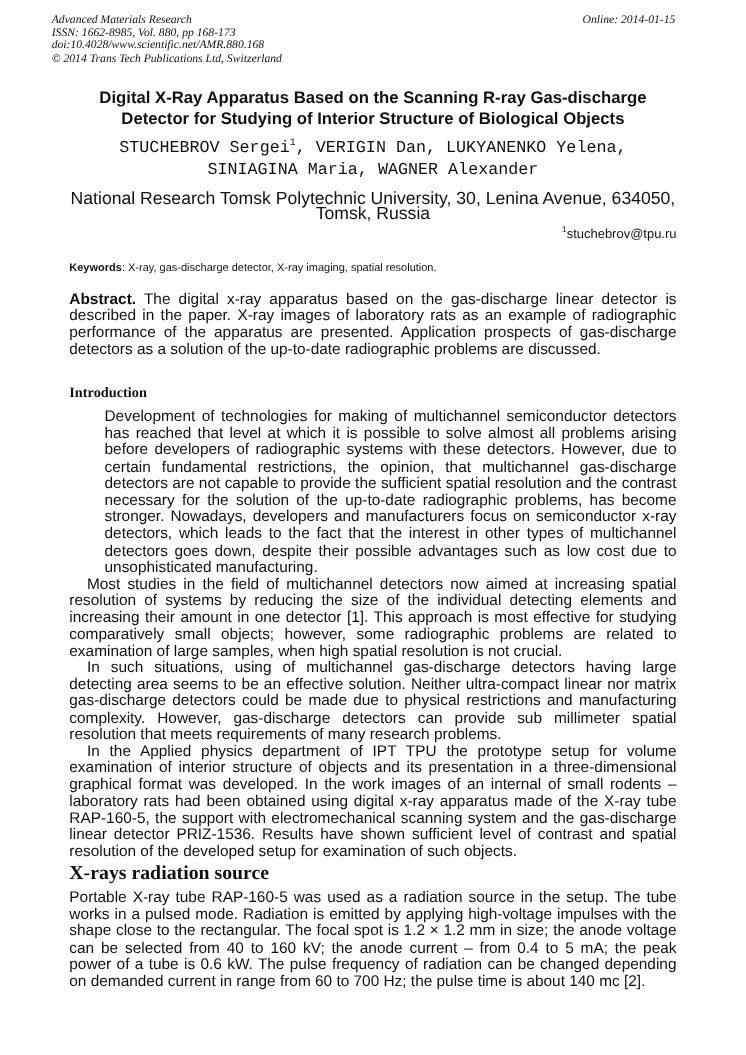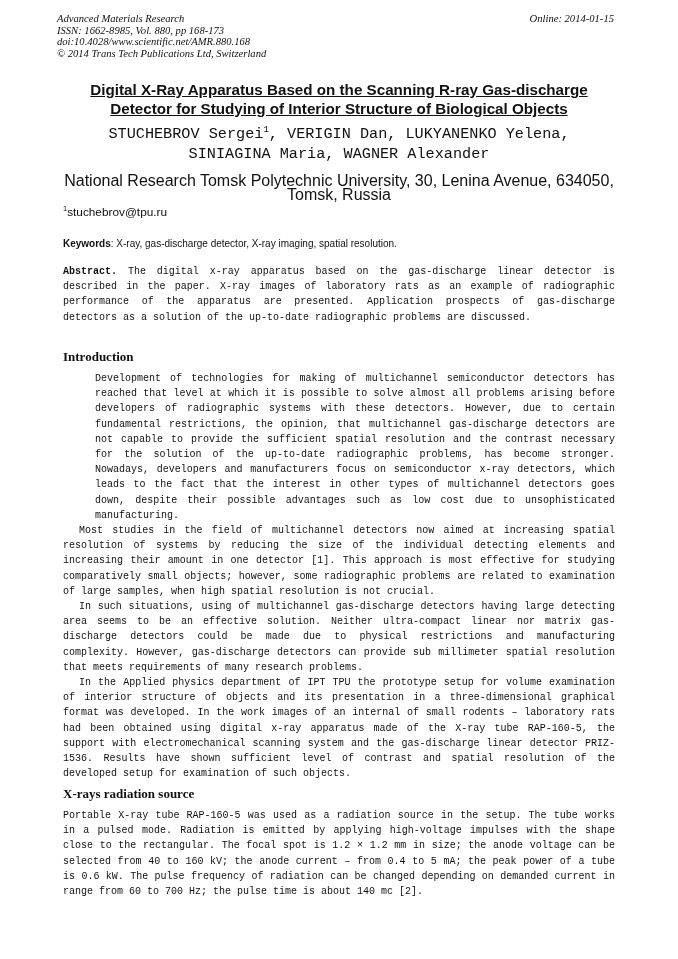--- a/index.html
+++ b/index.html
@@ -1,35 +1,35 @@
 <!DOCTYPE html>
 <html><head>
 <meta charset="utf-8">
 <style>
   html, body { margin: 0; padding: 0; background: #ffffff; }
   body { width: 678px; height: 959px; position: relative; overflow: hidden; color: #111; }
-  .hdr { position: absolute; top: 13px; left: 57px; font-family: "Liberation Serif", serif; font-style: italic; font-size: 10.6px; line-height: 11.6px; }
+  .hdr { position: absolute; top: 13px; left: 47px; font-family: "Liberation Serif", serif; font-style: italic; font-size: 10.6px; line-height: 11.6px; }
   .hdr div { white-space: nowrap; }
   .hdr-right { position: absolute; top: 13px; right: 64px; font-family: "Liberation Serif", serif; font-style: italic; font-size: 10.6px; line-height: 11.6px; margin-left: 31px; }
-  .title { position: absolute; top: 80px; left: 63px; width: 552px; text-align: center; font-family: "Liberation Sans", sans-serif; font-weight: bold; font-size: 15.2px; line-height: 19px; text-decoration: underline; }
+  .title { position: absolute; top: 80px; left: 63px; width: 552px; text-align: center; font-family: "Liberation Sans", sans-serif; font-weight: bold; font-size: 15.2px; line-height: 19px; }
   .authors { position: absolute; top: 120px; left: 63px; width: 552px; text-align: center; font-family: Liberation Mono, monospace; font-size: 15.2px; line-height: 20px; }
   .authors sup { font-size: 9px; }
   .affil { position: absolute; top: 174px; left: 63px; width: 552px; text-align: center; font-family: "Liberation Sans", sans-serif; font-size: 16px; line-height: 14px; }
-  .email { position: absolute; top: 202px; left: 63px; width: 552px; text-align: left; font-family: "Liberation Sans", sans-serif; font-size: 11.8px; line-height: 14px; }
+  .email { position: absolute; top: 202px; left: 63px; width: 552px; text-align: right; font-family: "Liberation Sans", sans-serif; font-size: 11.8px; line-height: 14px; }
   .email sup { font-size: 7.5px; }
   .keywords { position: absolute; top: 237px; left: 63px; width: 552px; font-family: "Liberation Sans", sans-serif; font-size: 10px; line-height: 14px; }
   .keywords b { font-weight: bold; }
-  .serif { font-family: Liberation Mono, monospace; font-size: 10px; line-height: 15.2px; text-align: justify; }
+  .serif { font-family: Liberation Sans, sans-serif; font-size: 14px; line-height: 15.2px; text-align: justify; }
   .abstract { position: absolute; top: 264px; left: 63px; width: 552px; }
   .abstract b { font-weight: bold; }
   .h-intro { position: absolute; top: 349px; left: 63px; font-family: "Liberation Serif", serif; font-weight: bold; font-size: 13px; line-height: 15px; }
   .intro { position: absolute; top: 371px; left: 63px; width: 552px; }
   .intro p { margin: 0; text-indent: 16px; }
   .intro p:first-child { text-indent: 0; margin-left: 32px; }
-  .h-src { position: absolute; top: 786px; left: 63px; font-family: "Liberation Serif", serif; font-weight: bold; font-size: 13px; line-height: 15px; }
+  .h-src { position: absolute; top: 786px; left: 63px; font-family: "Liberation Serif", serif; font-weight: bold; font-size: 18px; line-height: 15px; }
   .src { position: absolute; top: 808px; left: 63px; width: 552px; }
   .src p { margin: 0; }
 </style>
 </head>
 <body>
 
 <div class="hdr">
   <div>Advanced Materials Research</div>
   <div>ISSN: 1662-8985, Vol. 880, pp 168-173</div>
   <div>doi:10.4028/www.scientific.net/AMR.880.168</div>

